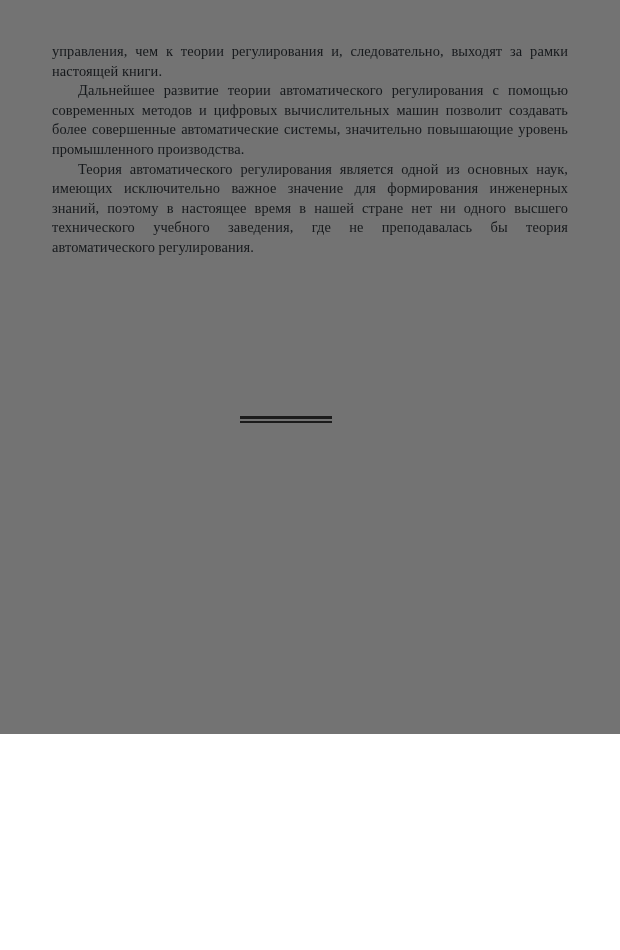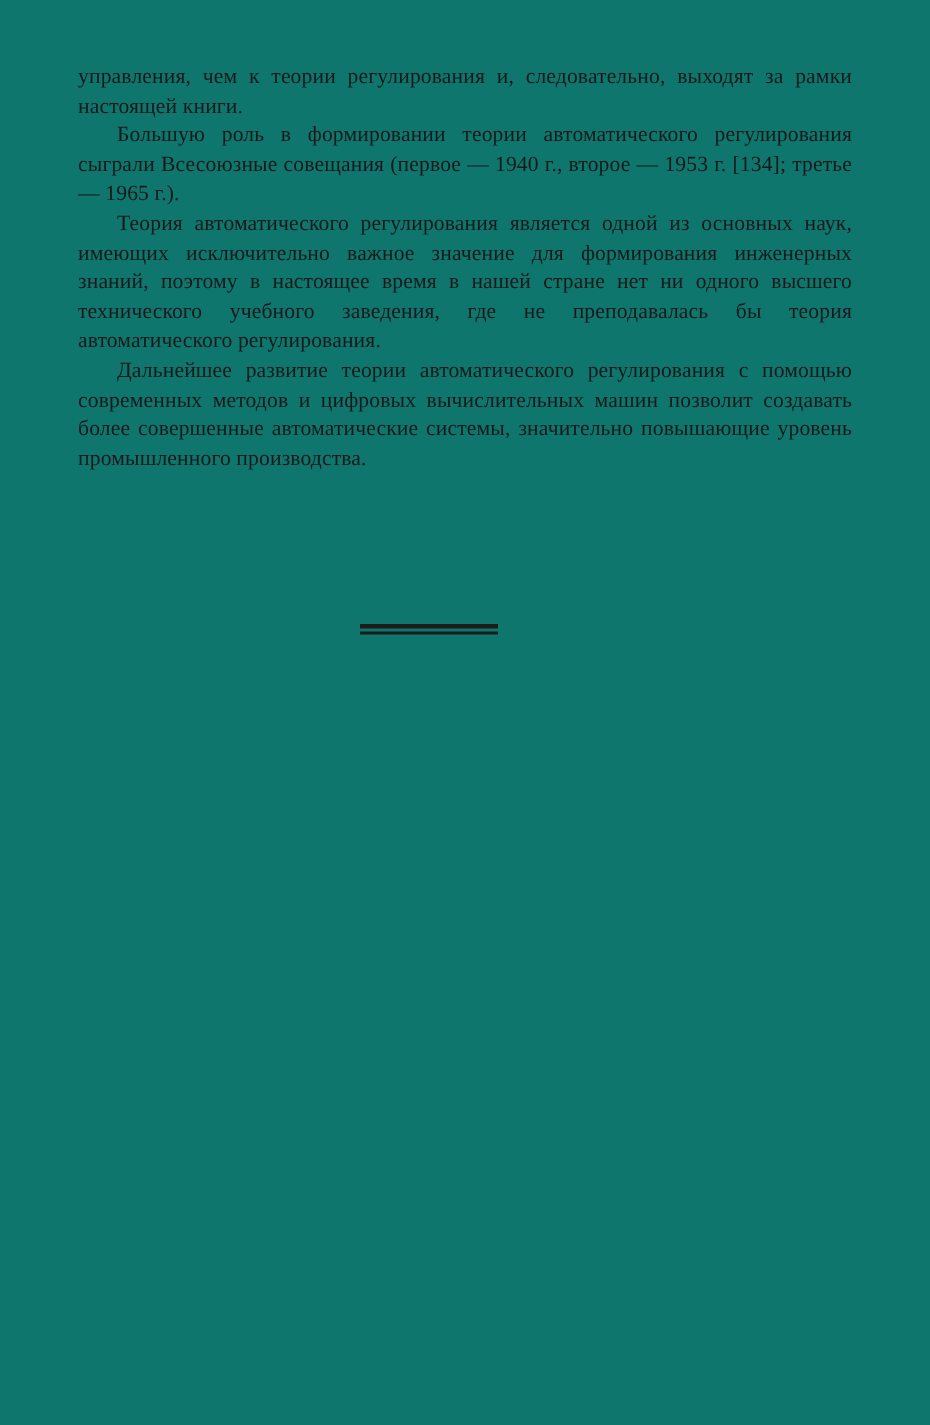--- a/index.html
+++ b/index.html
@@ -13,22 +13,22 @@
     font-family: "Liberation Serif", serif;
     color: #1b1b1b;
     position: relative;
     overflow: hidden;
   }
   .page {
     position: absolute;
     left: 0;
     top: 0;
     width: 620px;
-    height: 950px;
-    background: #0f766e;
+    height: 734px;
+    background: #737373;
   }
   .text-block {
     position: absolute;
     left: 52px;
     top: 42px;
     width: 516px;
   }
   p.para {
     margin: 0 0 0 0;
     font-size: 14.4px;
@@ -66,27 +66,24 @@
 </head>
 <body>
 
 <div class="page">
 
   <div class="text-block">
     <p class="para">
       <span>управления, чем к теории регулирования и, следовательно, выходят за рамки настоящей книги.</span>
     </p>
     <p class="para">
-      <span class="indent"></span><span>Большую роль в формировании теории автоматического регулирования сыграли Всесоюзные совещания (первое — 1940 г., второе — 1953 г. [134]; третье — 1965 г.).</span>
+      <span class="indent"></span><span>Дальнейшее развитие теории автоматического регулирования с помощью современных методов и цифровых вычислительных машин позволит создавать более совершенные автоматические системы, значительно повышающие уровень промышленного производства.</span>
     </p>
     <p class="para">
       <span class="indent"></span><span>Теория автоматического регулирования является одной из основных наук, имеющих исключительно важное значение для формирования инженерных знаний, поэтому в настоящее время в нашей стране нет ни одного высшего технического учебного заведения, где не преподавалась бы теория автоматического регулирования.</span>
-    </p>
-    <p class="para">
-      <span class="indent"></span><span>Дальнейшее развитие теории автоматического регулирования с помощью современных методов и цифровых вычислительных машин позволит создавать более совершенные автоматические системы, значительно повышающие уровень промышленного производства.</span>
     </p>
   </div>
 
   <div class="divider">
     <div class="bar"></div>
     <div class="bar thin"></div>
   </div>
 
 </div>
 

